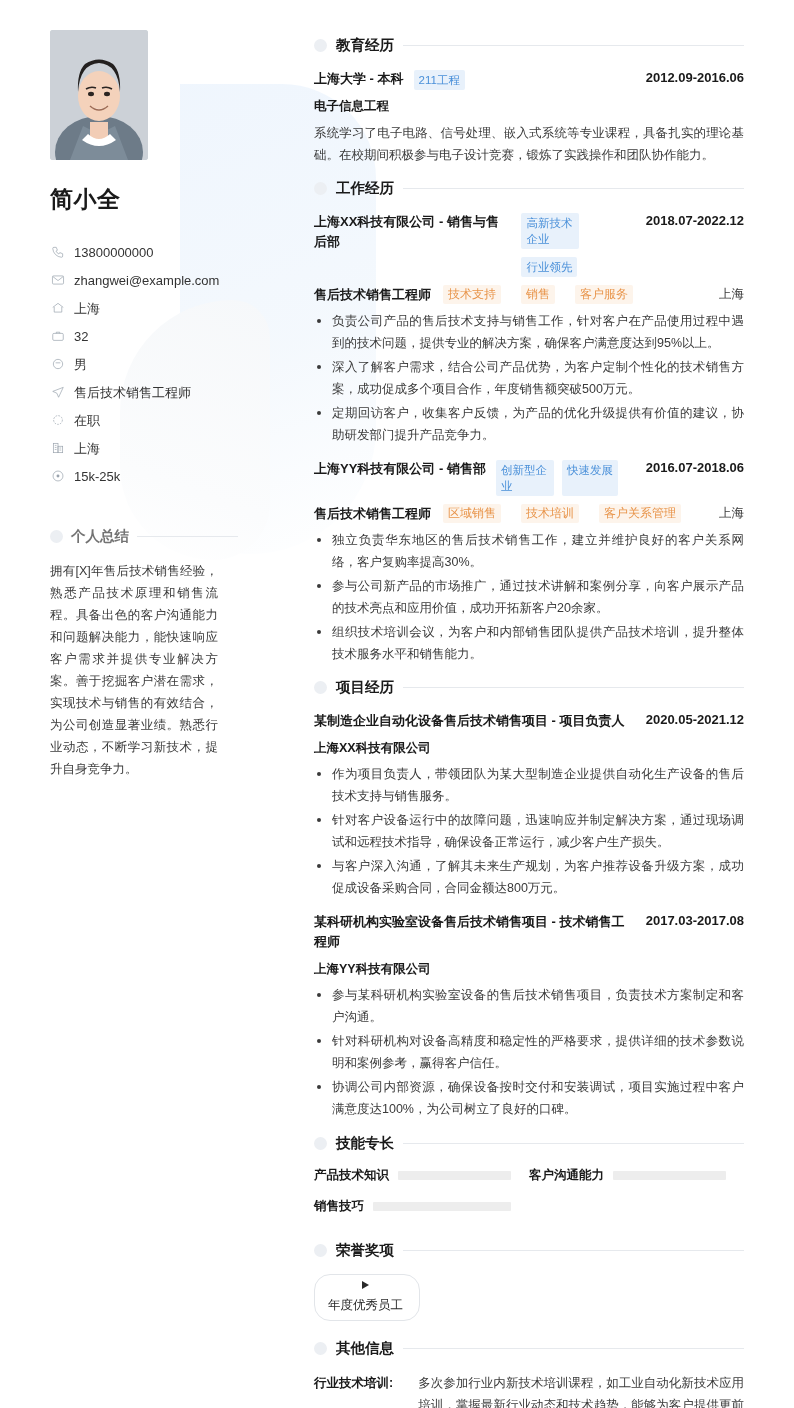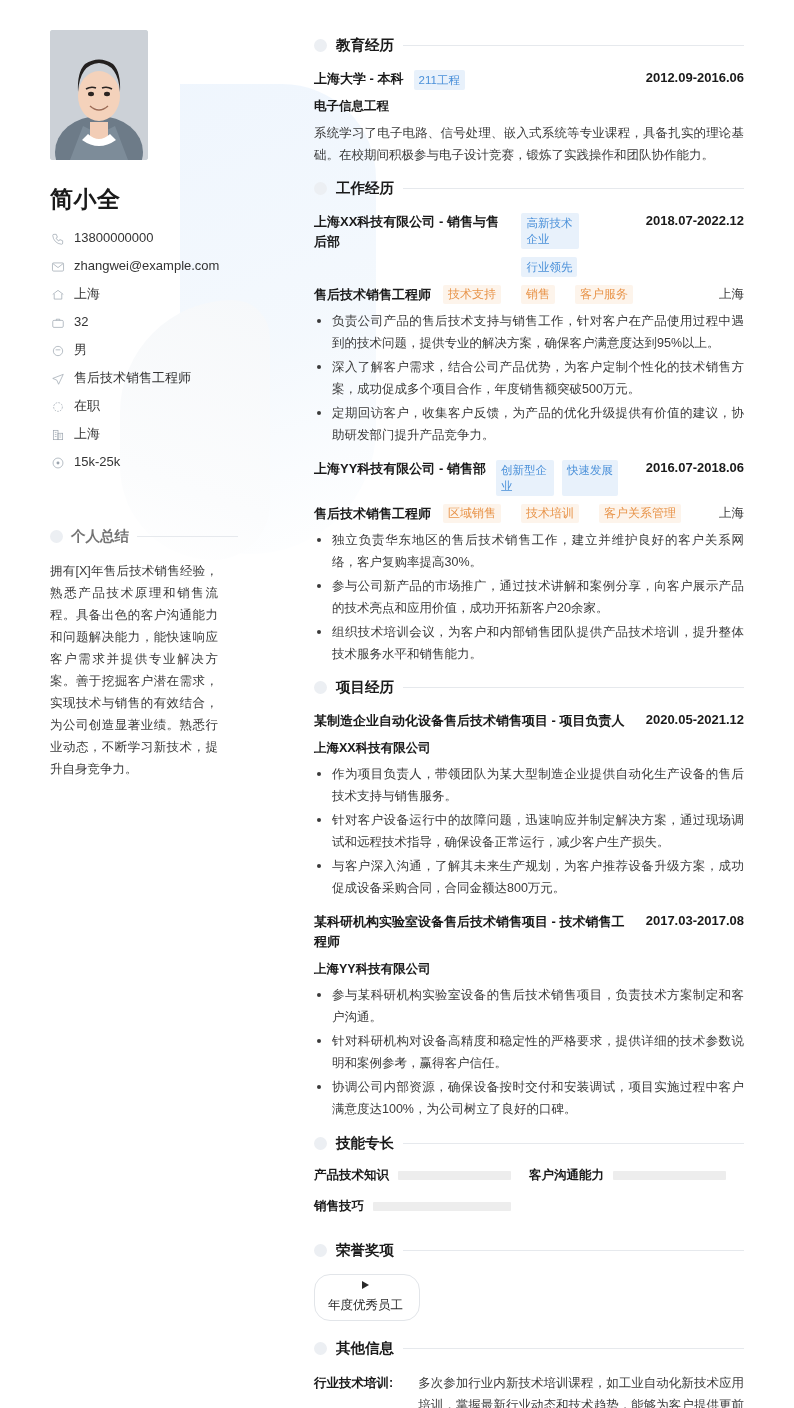--- a/index.html
+++ b/index.html
@@ -65,21 +65,21 @@
     margin-top: 24px;
     font-size: 23px;
     font-weight: bold;
     letter-spacing: .5px;
     color: #1a1a1a;
   }
 
   .info-list { margin-top: 16px; }
   .info-row {
     display: flex;
-    align-items: flex-start;
+    align-items: flex-end;
     gap: 9px;
     height: 28px;
     font-size: 13px;
     color: #333;
   }
   .info-row .ic {
     width: 15px; height: 15px;
     flex: 0 0 15px;
     display: inline-flex; align-items: center; justify-content: center;
     color: #9aa3ad;

